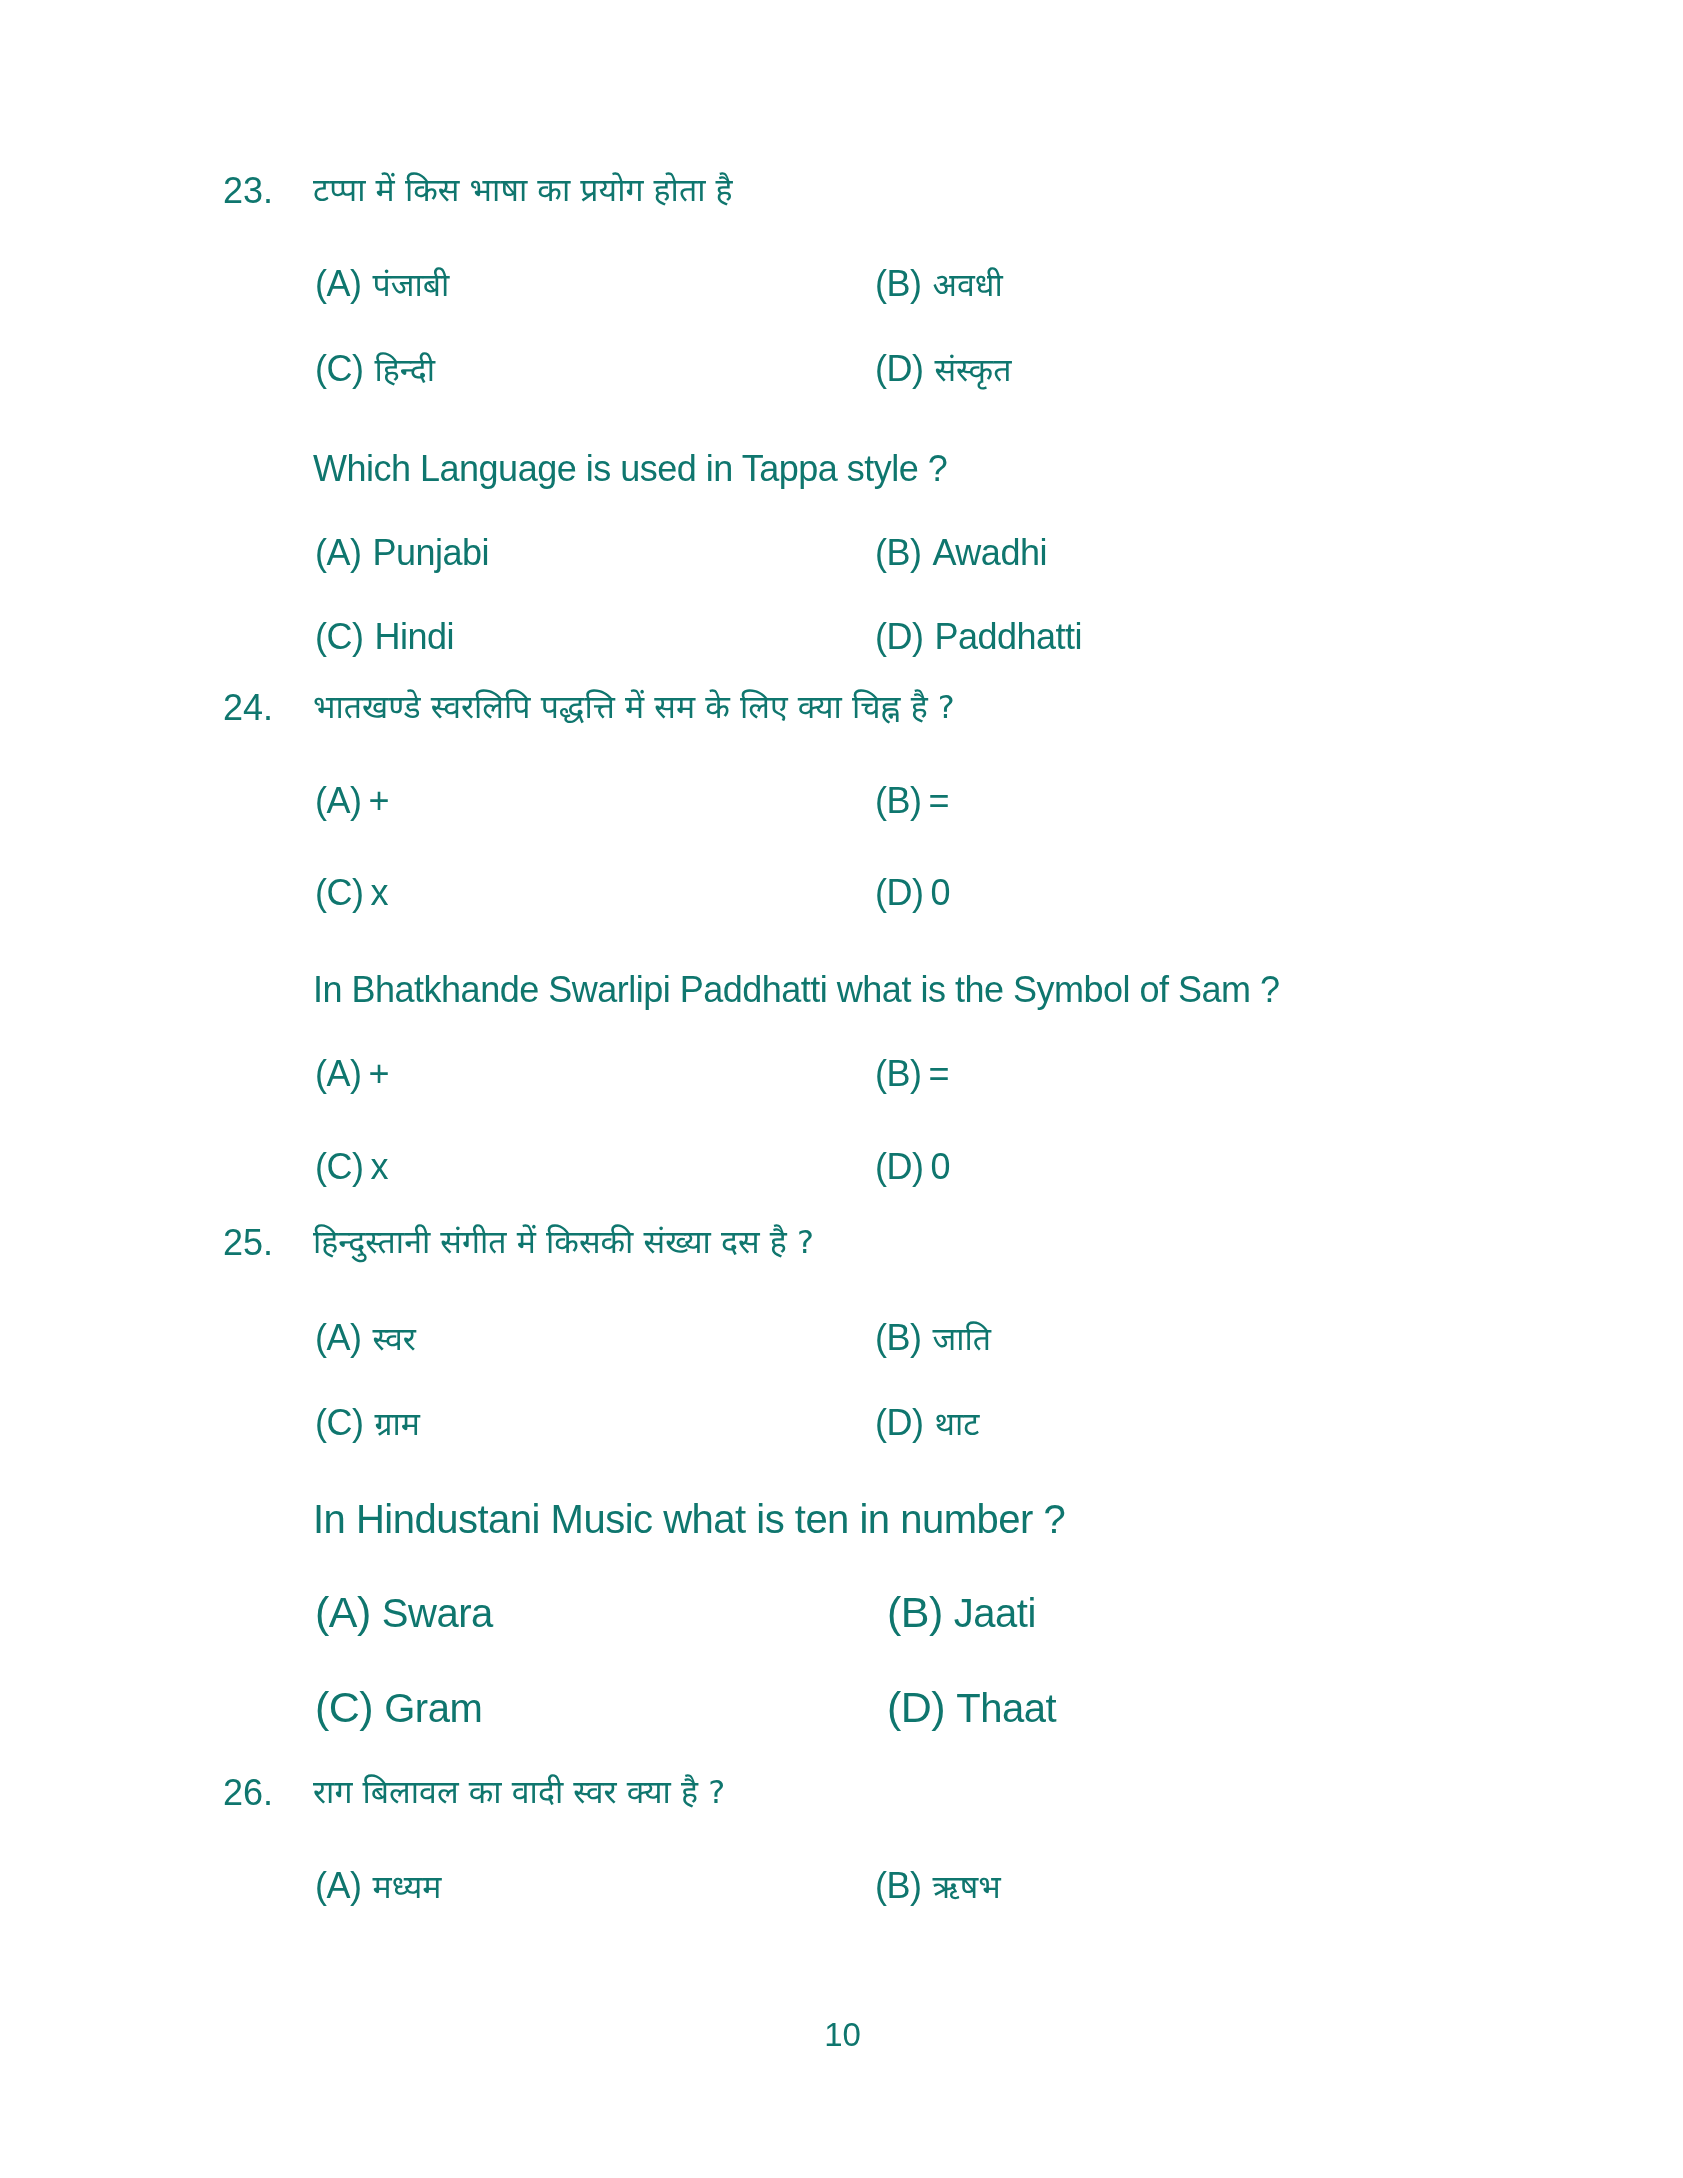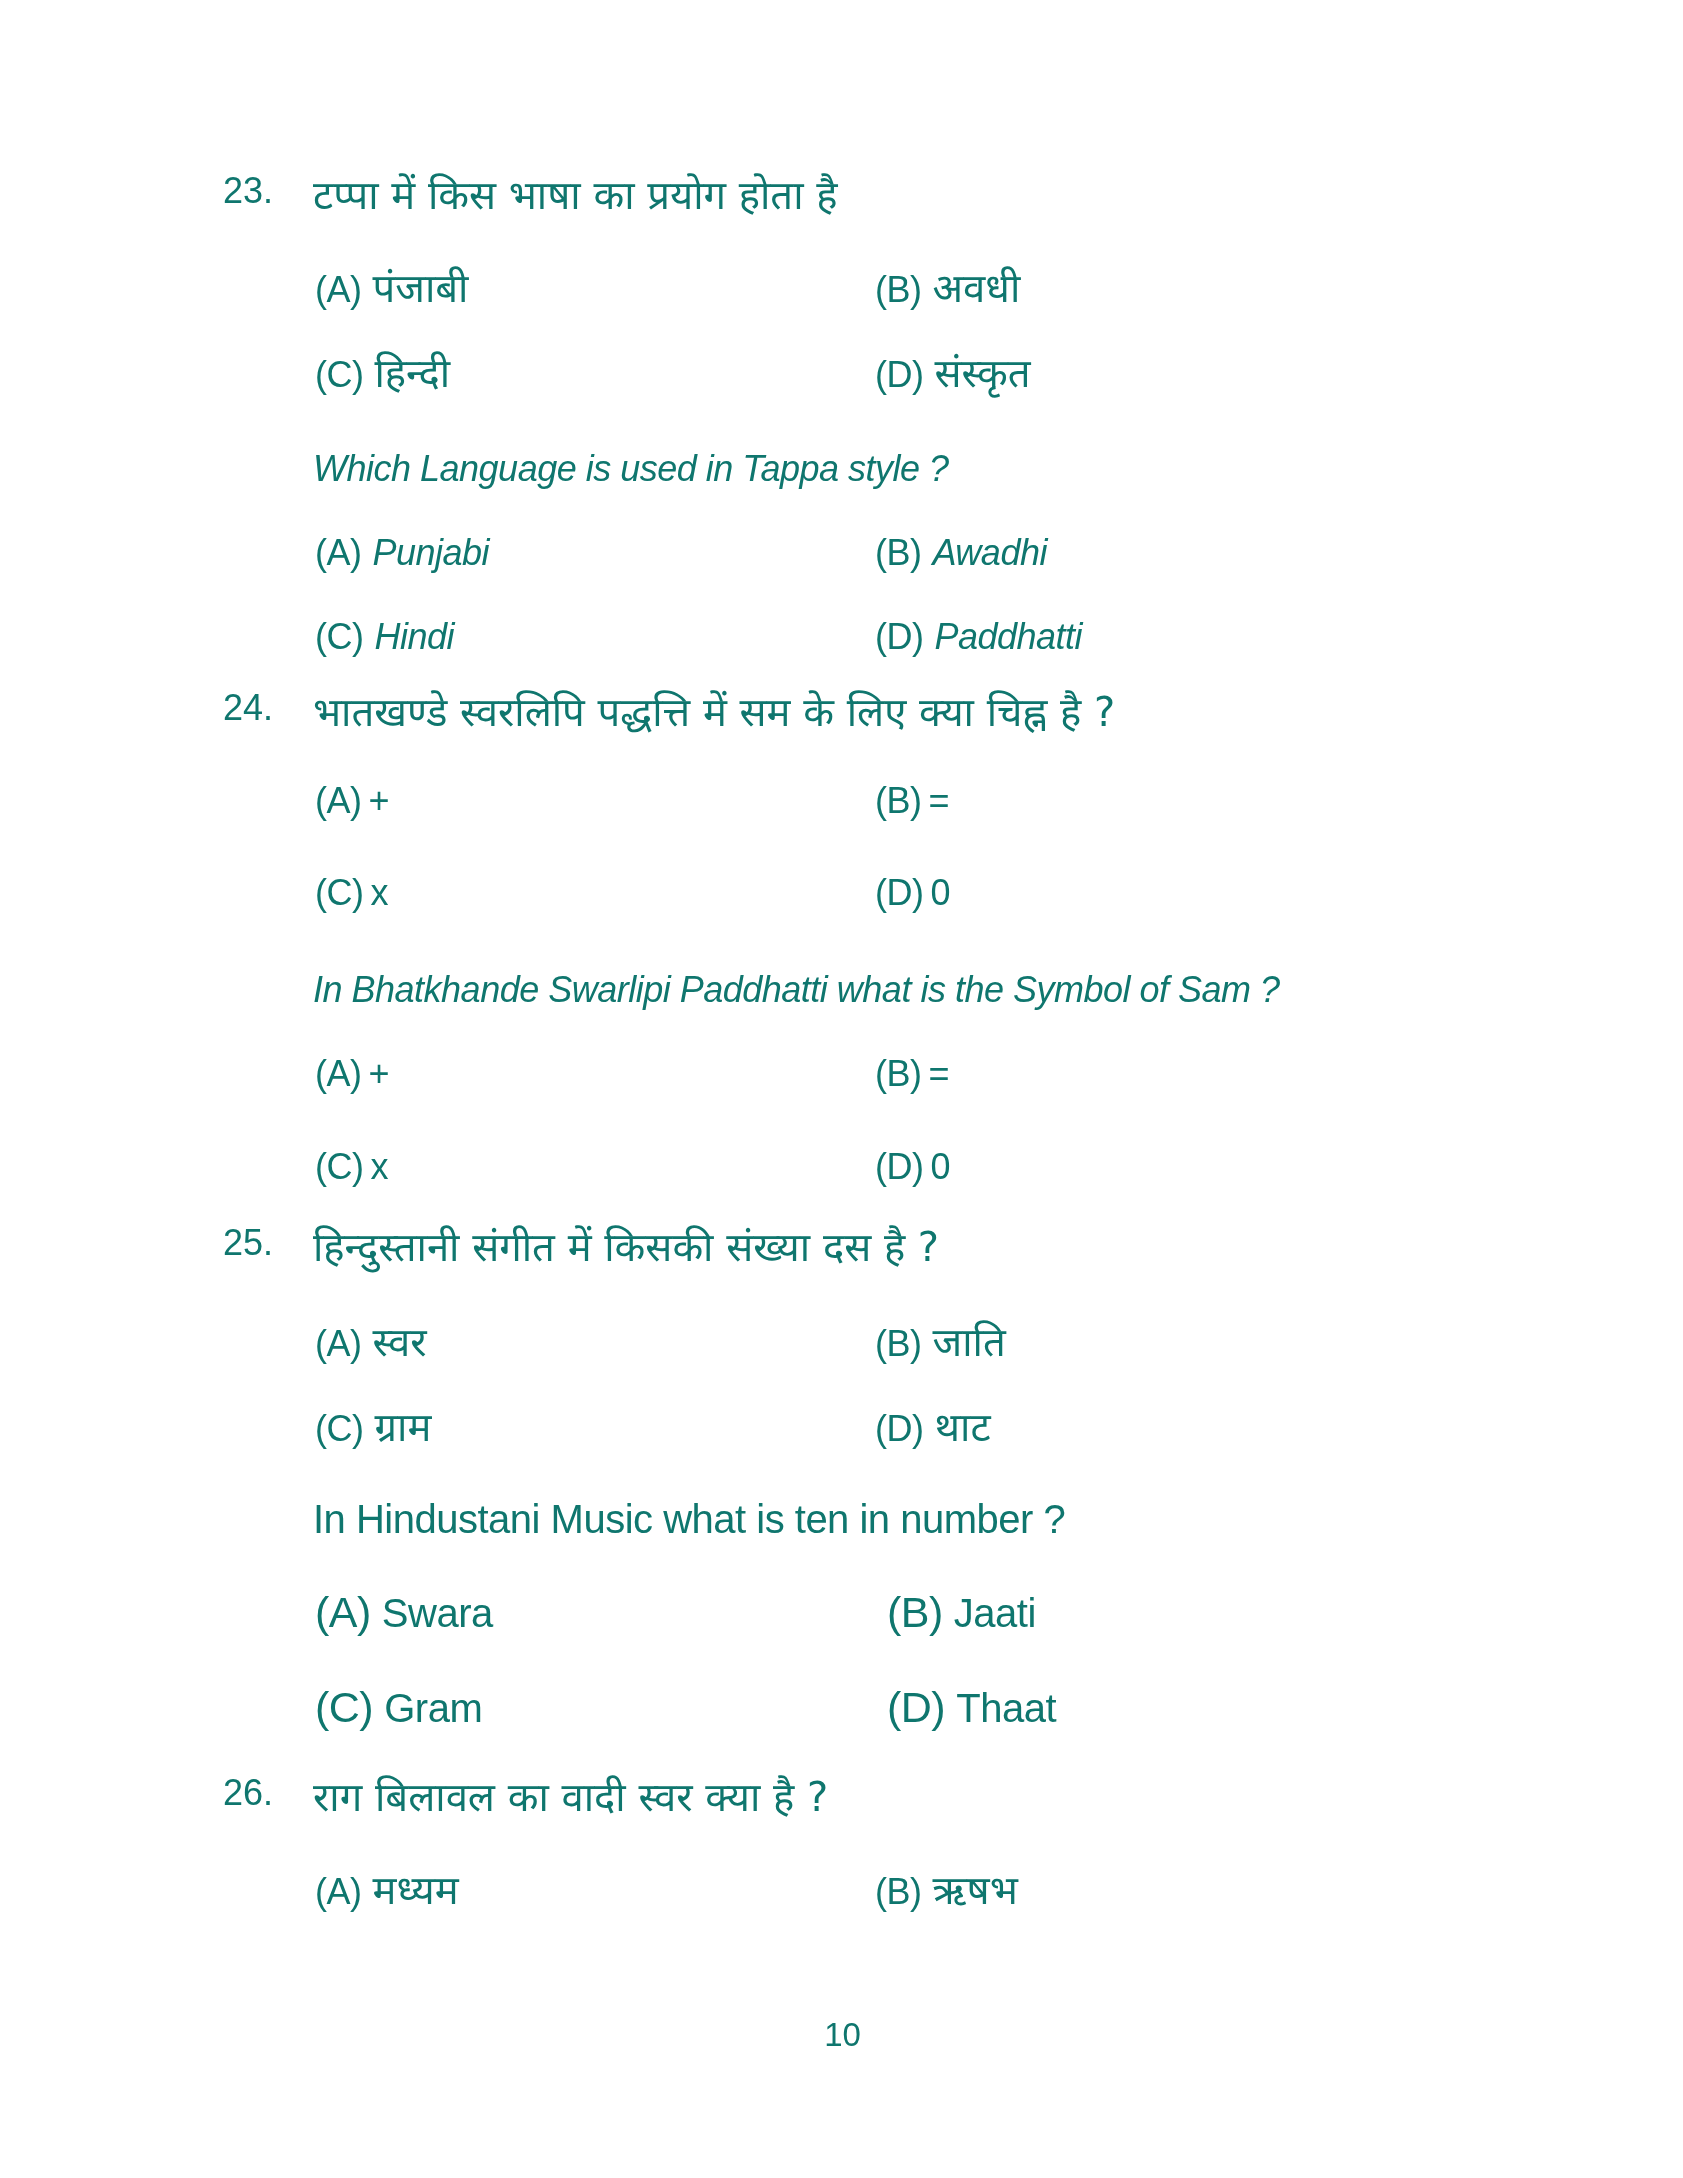--- a/index.html
+++ b/index.html
@@ -22,22 +22,22 @@
     width: 100%;
   }
   
   .qnum  { position: absolute; left: 223px; font-size: 36px; line-height: 1.15; }
   .qtext { position: absolute; left: 313px; }
   .optA  { position: absolute; left: 315px; }
   .optB  { position: absolute; left: 875px; }
   .optB-lg { position: absolute; left: 887px; }
   .opt   { white-space: nowrap; display: inline-flex; align-items: baseline; gap: 11px; }
   
-  .hi    { font-family: "DejaVu Sans", sans-serif; font-size: 40px; line-height: 1.25; }
-  .en    { font-size: 36px; line-height: 1.2; letter-spacing: -0.5px; font-style: italic; }
+  .hi    { font-family: "DejaVu Sans", sans-serif; font-size: 32px; line-height: 1.25; }
+  .en    { font-size: 36px; line-height: 1.2; letter-spacing: -0.5px; }
   .en-lg { font-size: 40px; line-height: 1.2; letter-spacing: -0.5px; }
   .lbl   { font-family: "Liberation Sans", sans-serif; letter-spacing: -0.5px; }
   .lbl-en    { font-size: 36px; }
   .lbl-en-lg { font-size: 43px; }
   .sym   { font-size: 36px; }
   .pageno {
     position: absolute;
     left: 808px;
     width: 69px;
     text-align: center;

